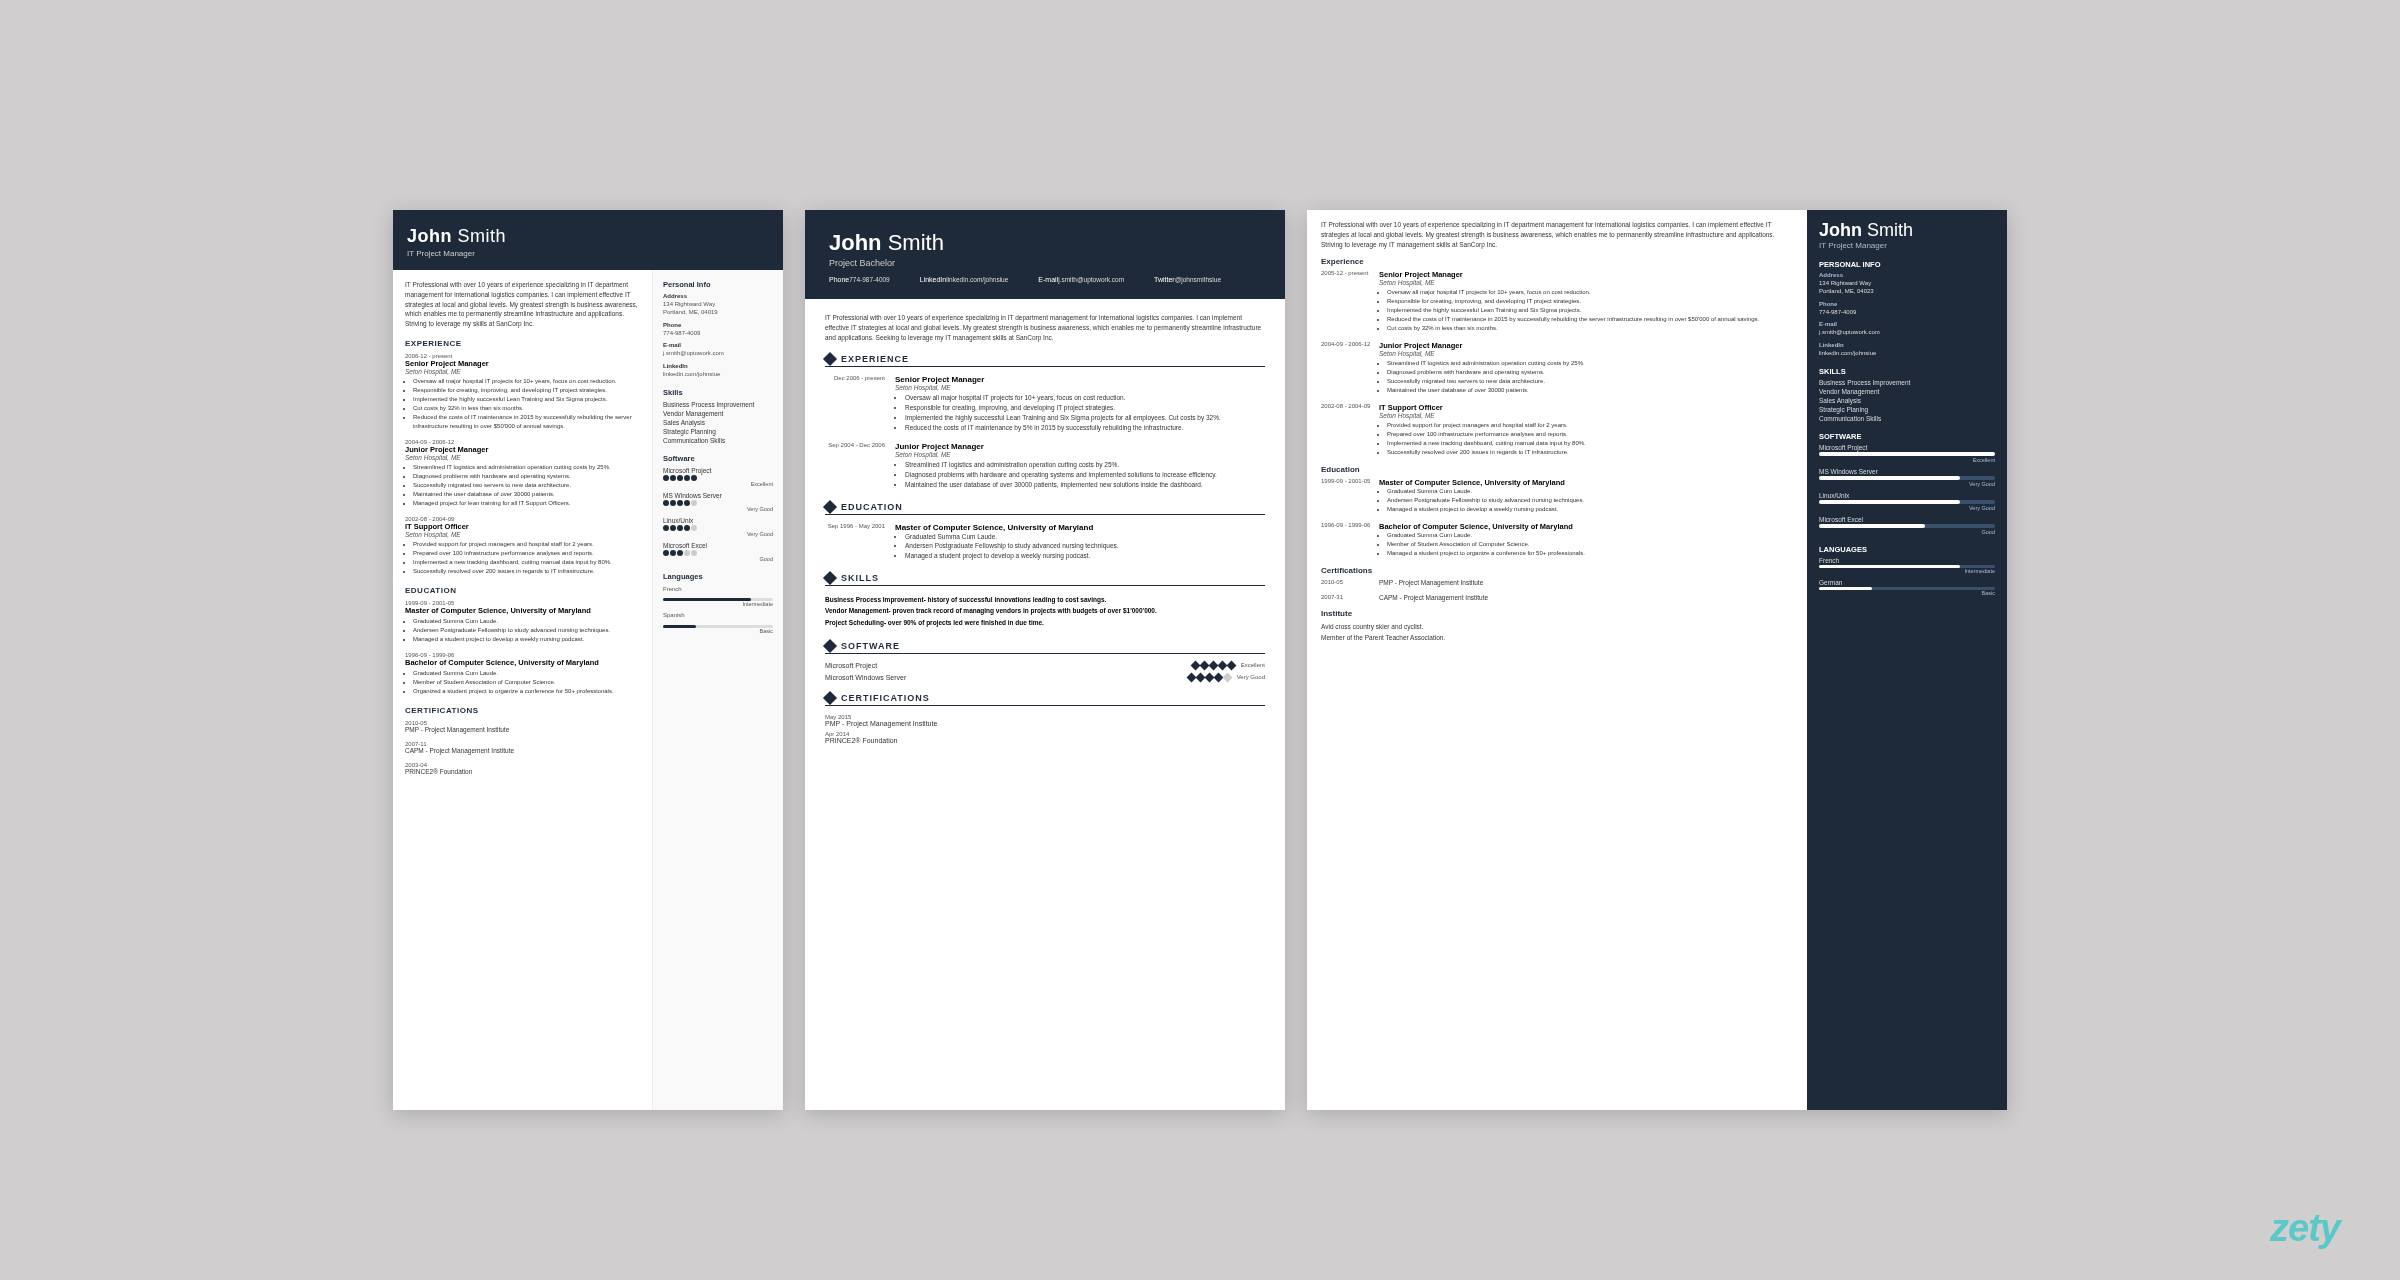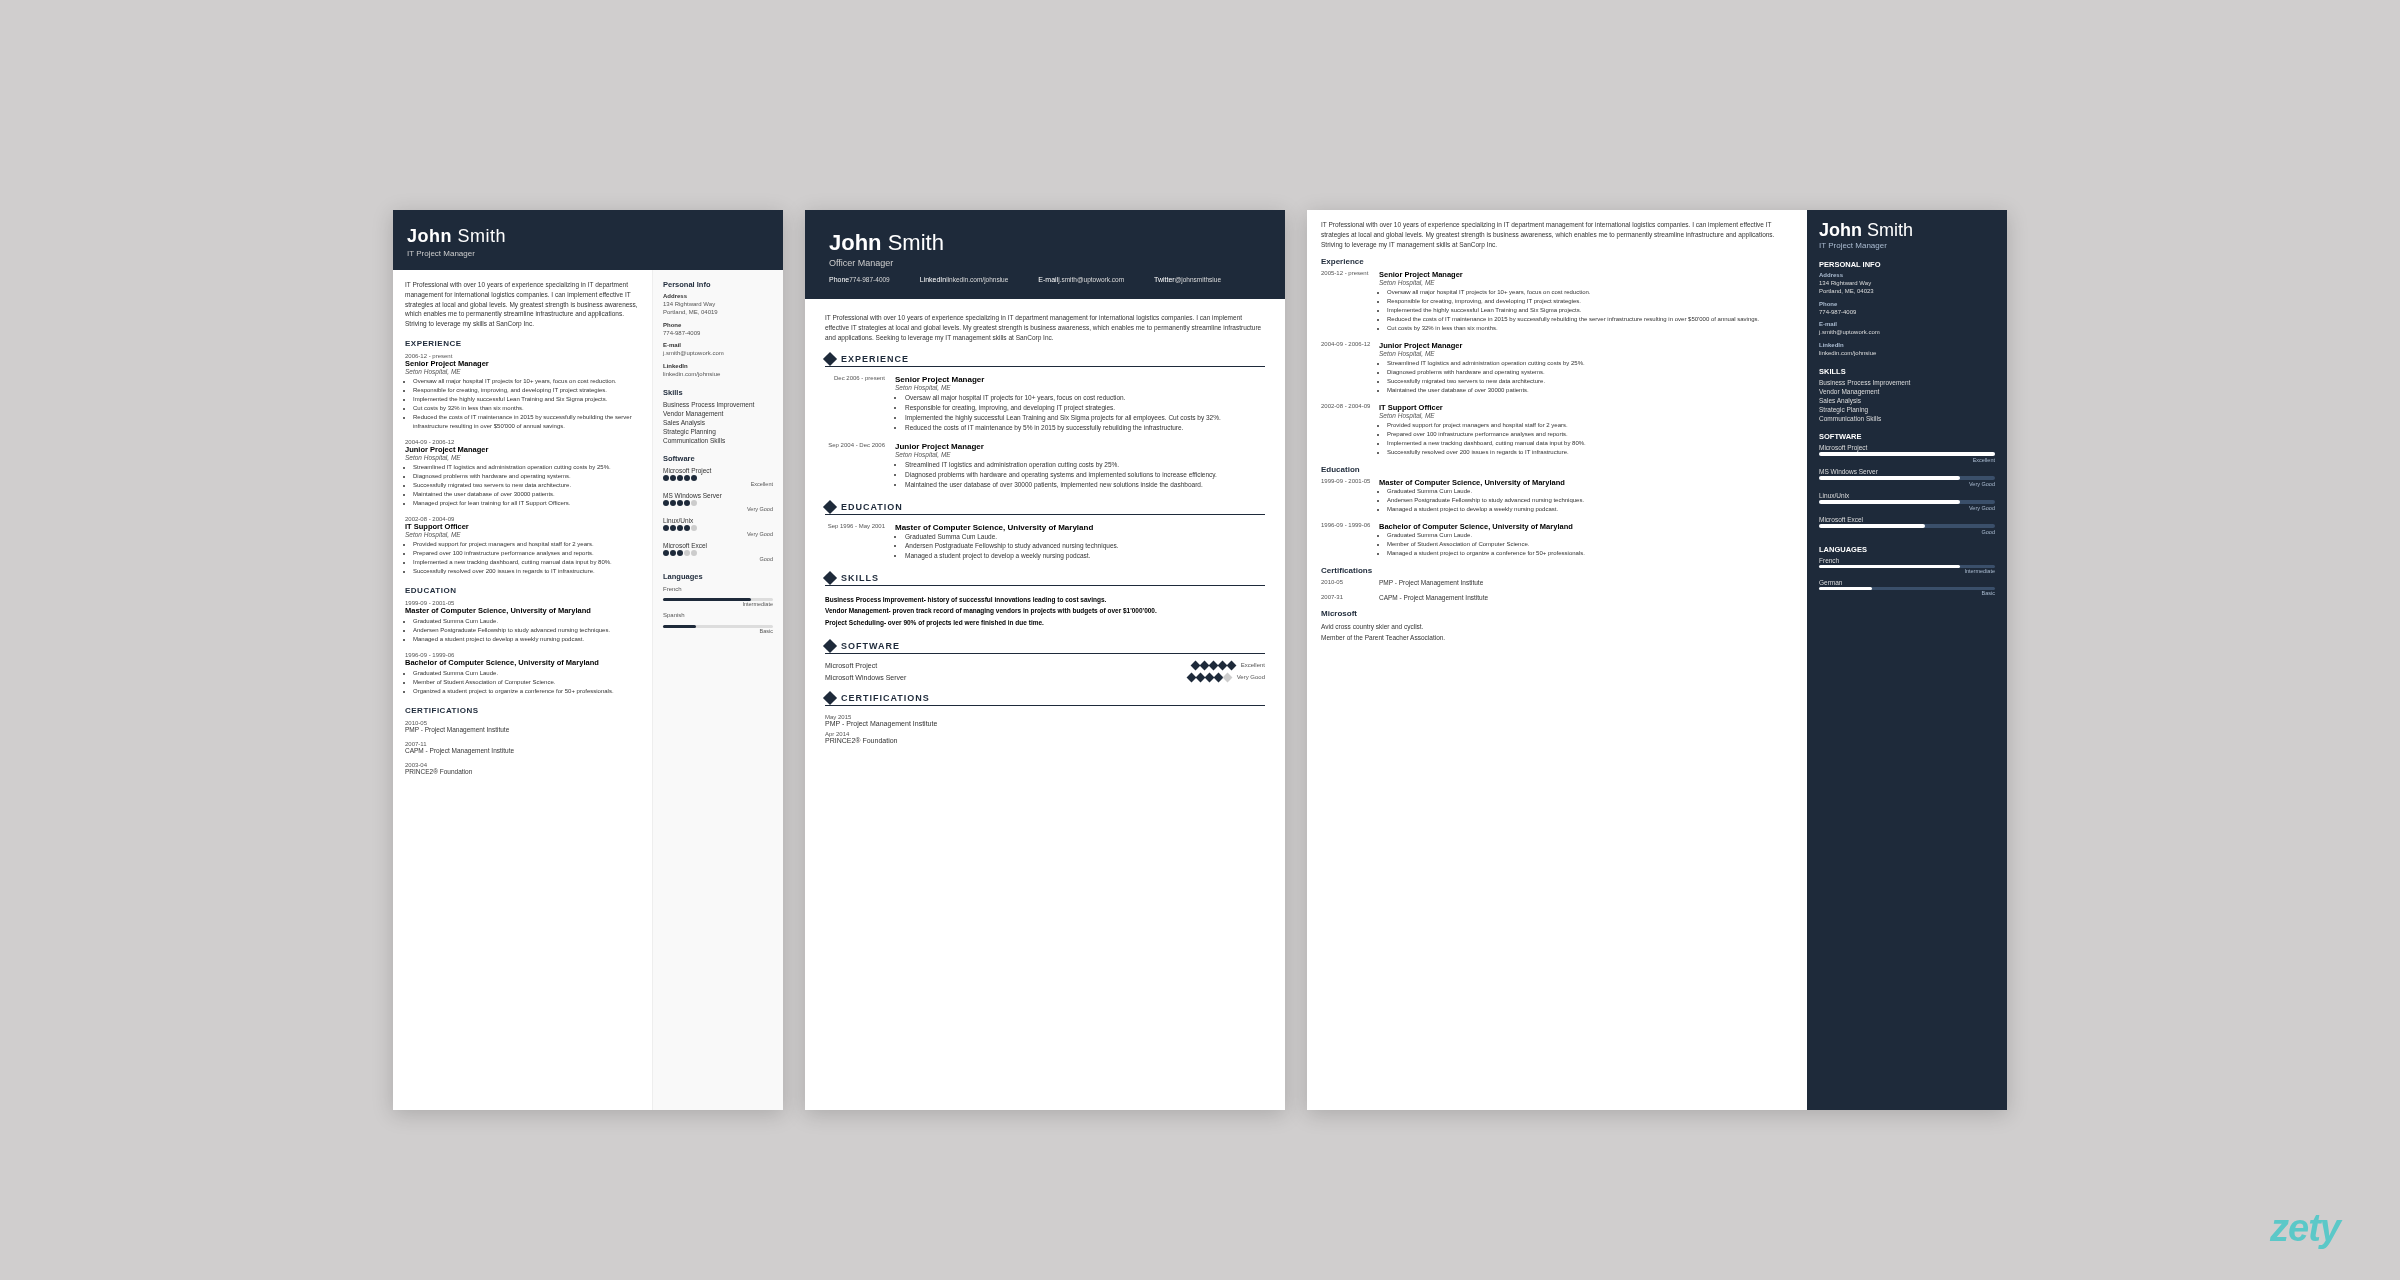--- a/index.html
+++ b/index.html
@@ -433,21 +433,21 @@
         </div>
       </div>
     </div>
   </div>
 
   <div class="resume-card resume2">
     <div class="r2-header">
       <h1>
         <strong>John</strong><span> Smith</span>
       </h1>
-      <div class="r2-subtitle">Officer Manager</div>
+      <div class="r2-subtitle">Project Bachelor</div>
       <div class="r2-contact-row">
         <div><span>Phone</span><span style="font-size:6.5px;color:#ddd;">774-987-4009</span></div>
         <div><span>LinkedIn</span><span style="font-size:6.5px;color:#ddd;">linkedin.com/johnsiue</span></div>
         <div><span>E-mail</span><span style="font-size:6.5px;color:#ddd;">j.smith@uptowork.com</span></div>
         <div><span>Twitter</span><span style="font-size:6.5px;color:#ddd;">@johnsmithsiue</span></div>
       </div>
     </div>
     <div class="r2-body">
       <p class="summary-text">IT Professional with over 10 years of experience specializing in IT department management for international logistics companies. I can implement effective IT strategies at local and global levels. My greatest strength is business awareness, which enables me to permanently streamline infrastructure and applications. Seeking to leverage my IT management skills at SanCorp Inc.</p>
       <div class="r2-section-title">
@@ -621,21 +621,21 @@
         <div class="r3-content">
           <div style="font-size:6.5px;color:#333;">PMP - Project Management Institute</div>
         </div>
       </div>
       <div class="r3-exp-row">
         <div class="r3-dates">2007-31</div>
         <div class="r3-content">
           <div style="font-size:6.5px;color:#333;">CAPM - Project Management Institute</div>
         </div>
       </div>
-      <div class="r3-section-title">Microsoft</div>
+      <div class="r3-section-title">Institute</div>
       <div style="font-size:6.5px;color:#333;line-height:1.6;white-space:pre-line;">Avid cross country skier and cyclist.
 Member of the Parent Teacher Association.</div>
     </div>
     <div class="resume3-sidebar">
       <div class="r3s-name">
         <strong>John</strong><span> Smith</span>
       </div>
       <div class="r3s-title">IT Project Manager</div>
       <div class="r3s-section">Personal Info</div>
       <div class="r3s-label">Address</div>

